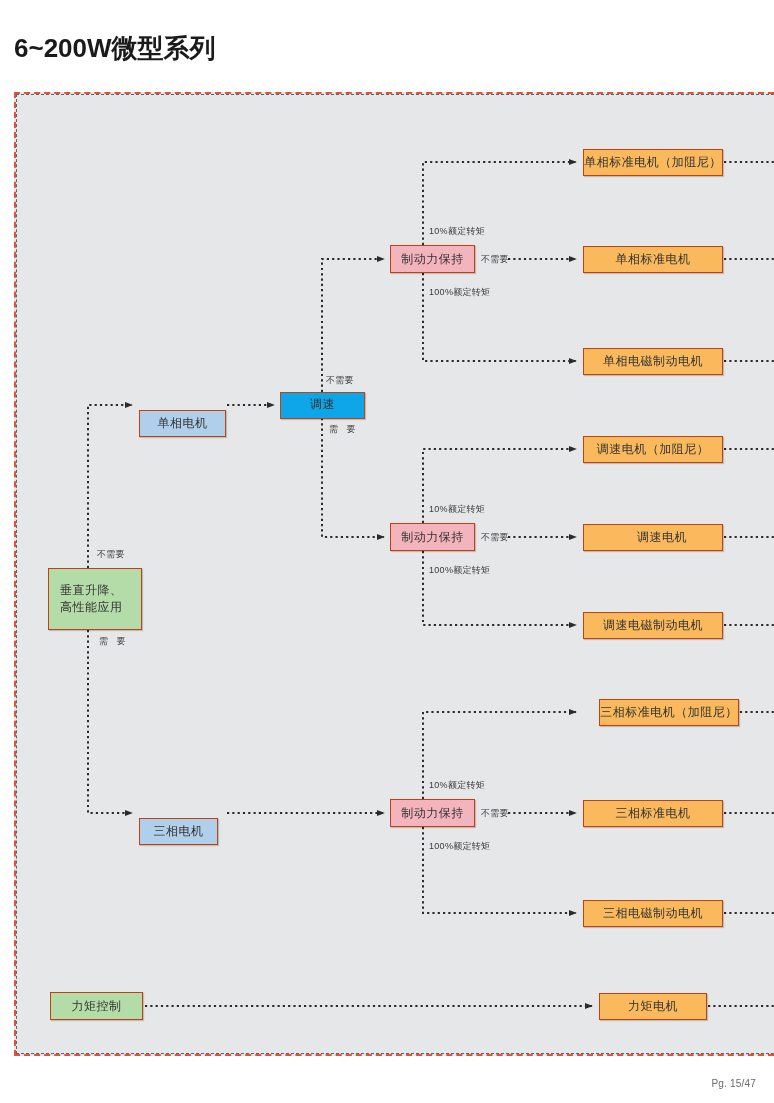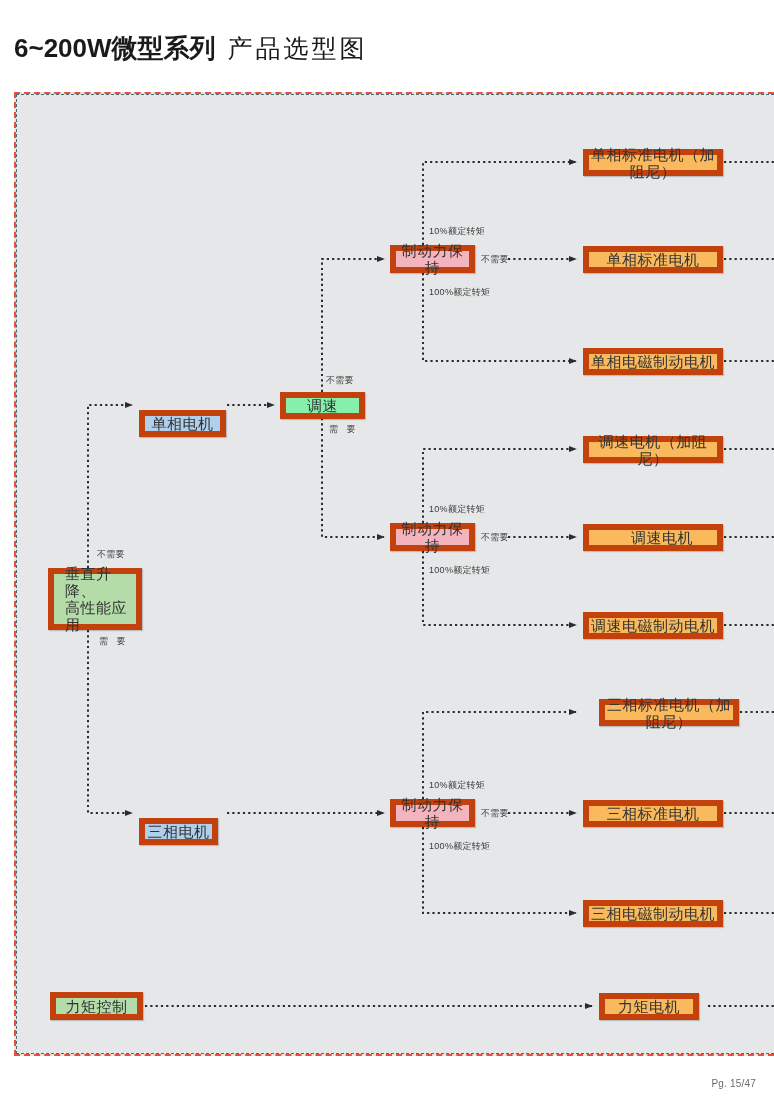--- a/index.html
+++ b/index.html
@@ -71,34 +71,34 @@
     left: 0; top: 0;
     width: 774px;
     height: 1103px;
     pointer-events: none;
   }
 
   
   .node {
     position: absolute;
     box-sizing: border-box;
-    border: 6px solid #c2410c;
+    border: 1px solid #c2410c;
     display: flex;
     align-items: center;
     justify-content: center;
     text-align: center;
     color: #333333;
-    font-size: 15px;
+    font-size: 12px;
     line-height: 17px;
     letter-spacing: 0.5px;
     box-shadow: 1px 1px 1px rgba(0,0,0,0.18);
   }
   .node.green  { background: #b4dca9; }
   .node.blue   { background: #b0cfeb; margin-top: 18px; }
-  .node.yellow { background: #86efac; }
+  .node.yellow { background: #0ea5e9; font-family: Liberation Mono, monospace; }
   .node.pink   { background: #f4b4be; }
   .node.orange { background: #f9b95c; }
 
   .node.multiline {
     flex-direction: column;
     align-items: flex-start;
     justify-content: center;
     padding-left: 11px;
     text-align: left;
   }
@@ -123,21 +123,20 @@
     font-size: 10px;
     color: #6b6b6b;
     letter-spacing: 0.2px;
   }
 </style>
 </head>
 <body>
 
 <div id="title-bar">
   <span id="title-strong">6~200W微型系列</span>
-  <span id="title-normal">产品选型图</span>
 </div>
 
 <div id="diagram-frame">
   <div id="frame-inner-edge"></div>
 </div>
 
 <svg id="connectors" viewBox="0 0 774 1103">
   <defs>
     <marker id="arrow" markerWidth="9" markerHeight="9" refX="7.5" refY="3.6" orient="auto" markerUnits="userSpaceOnUse">
       <path d="M0,0.3 L8.4,3.6 L0,6.9 z" fill="#2b2b2b"></path>
@@ -249,21 +248,21 @@
 </div>
 
 <div class="node orange" style="left:583px; top:800px; width:140px; height:27px;">
   <span>三相标准电机</span>
 </div>
 
 <div class="node orange" style="left:583px; top:900px; width:140px; height:27px;">
   <span>三相电磁制动电机</span>
 </div>
 
-<div class="node orange" style="left:599px; top:993px; width:100px; height:27px;">
+<div class="node orange" style="left:599px; top:993px; width:108px; height:27px;">
   <span>力矩电机</span>
 </div>
 
 <div class="edge-label" style="left:97px; top:548px;">不需要</div>
 <div class="edge-label sp" style="left:99px; top:635px;">需 要</div>
 
 <div class="edge-label" style="left:326px; top:374px;">不需要</div>
 <div class="edge-label sp" style="left:329px; top:423px;">需 要</div>
 
 <div class="edge-label" style="left:429px; top:225px;">10%额定转矩</div>

